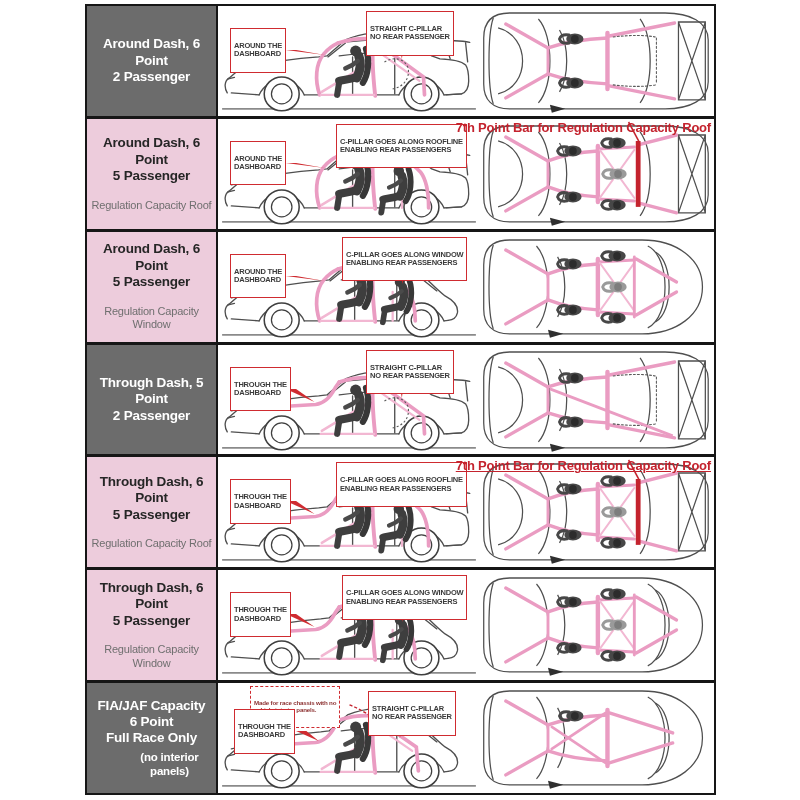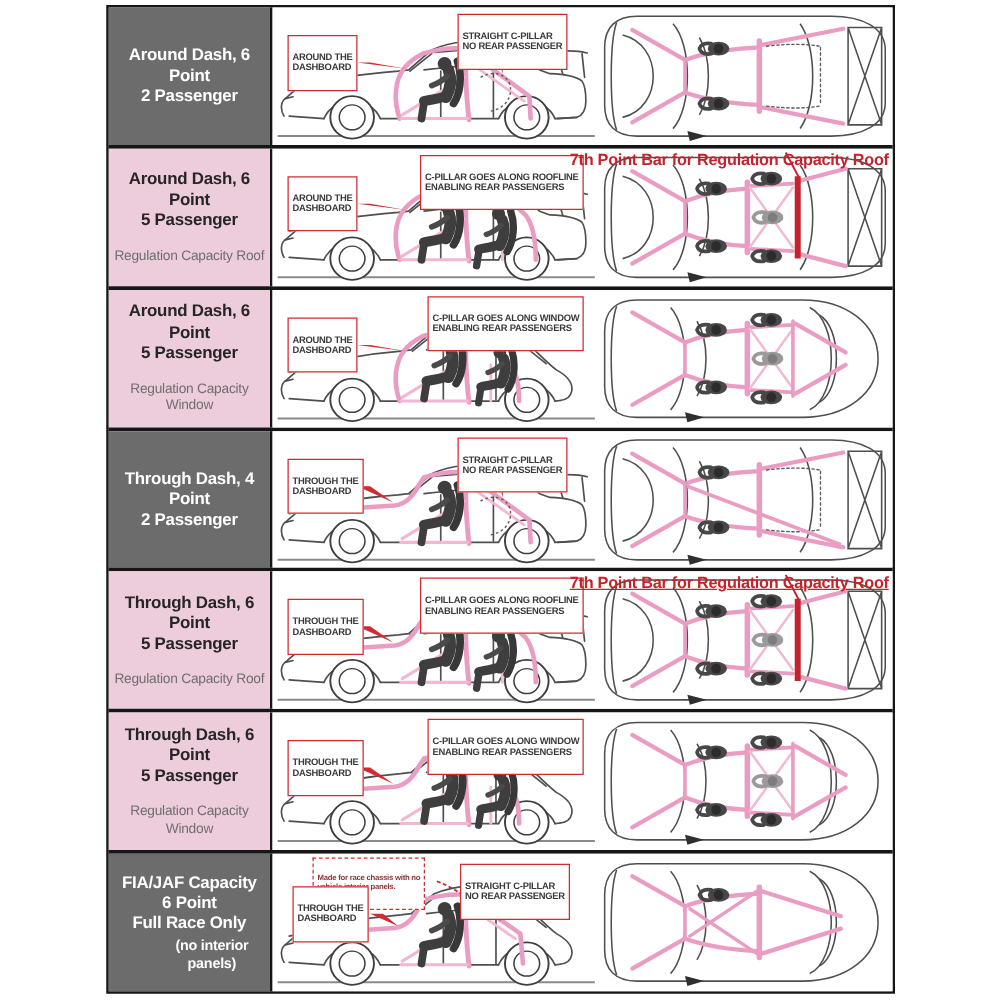--- a/index.html
+++ b/index.html
@@ -278,21 +278,21 @@
         </svg>
         <div class="callout" style="left:12px;top:22px">AROUND THE
 DASHBOARD</div>
         <div class="callout" style="left:124px;top:5px">C-PILLAR GOES ALONG WINDOW
 ENABLING REAR PASSENGERS</div>
       </div>
     </section>
 
     <section class="row">
       <div class="label dark">
-        <div class="t">Through Dash, 4 Point</div>
+        <div class="t">Through Dash, 5 Point</div>
         <div class="t">2 Passenger</div>
       </div>
       <div class="diagram">
         <svg class="side" viewBox="0 0 255 110" preserveAspectRatio="none">
           <use href="#ground"></use>
             <use href="#body-sedan-side"></use>
             <use href="#wheels-side"></use>
           <use href="#sc-through"></use>
             <use href="#sc-rear-straight"></use>
           <use href="#dotseat"></use>

